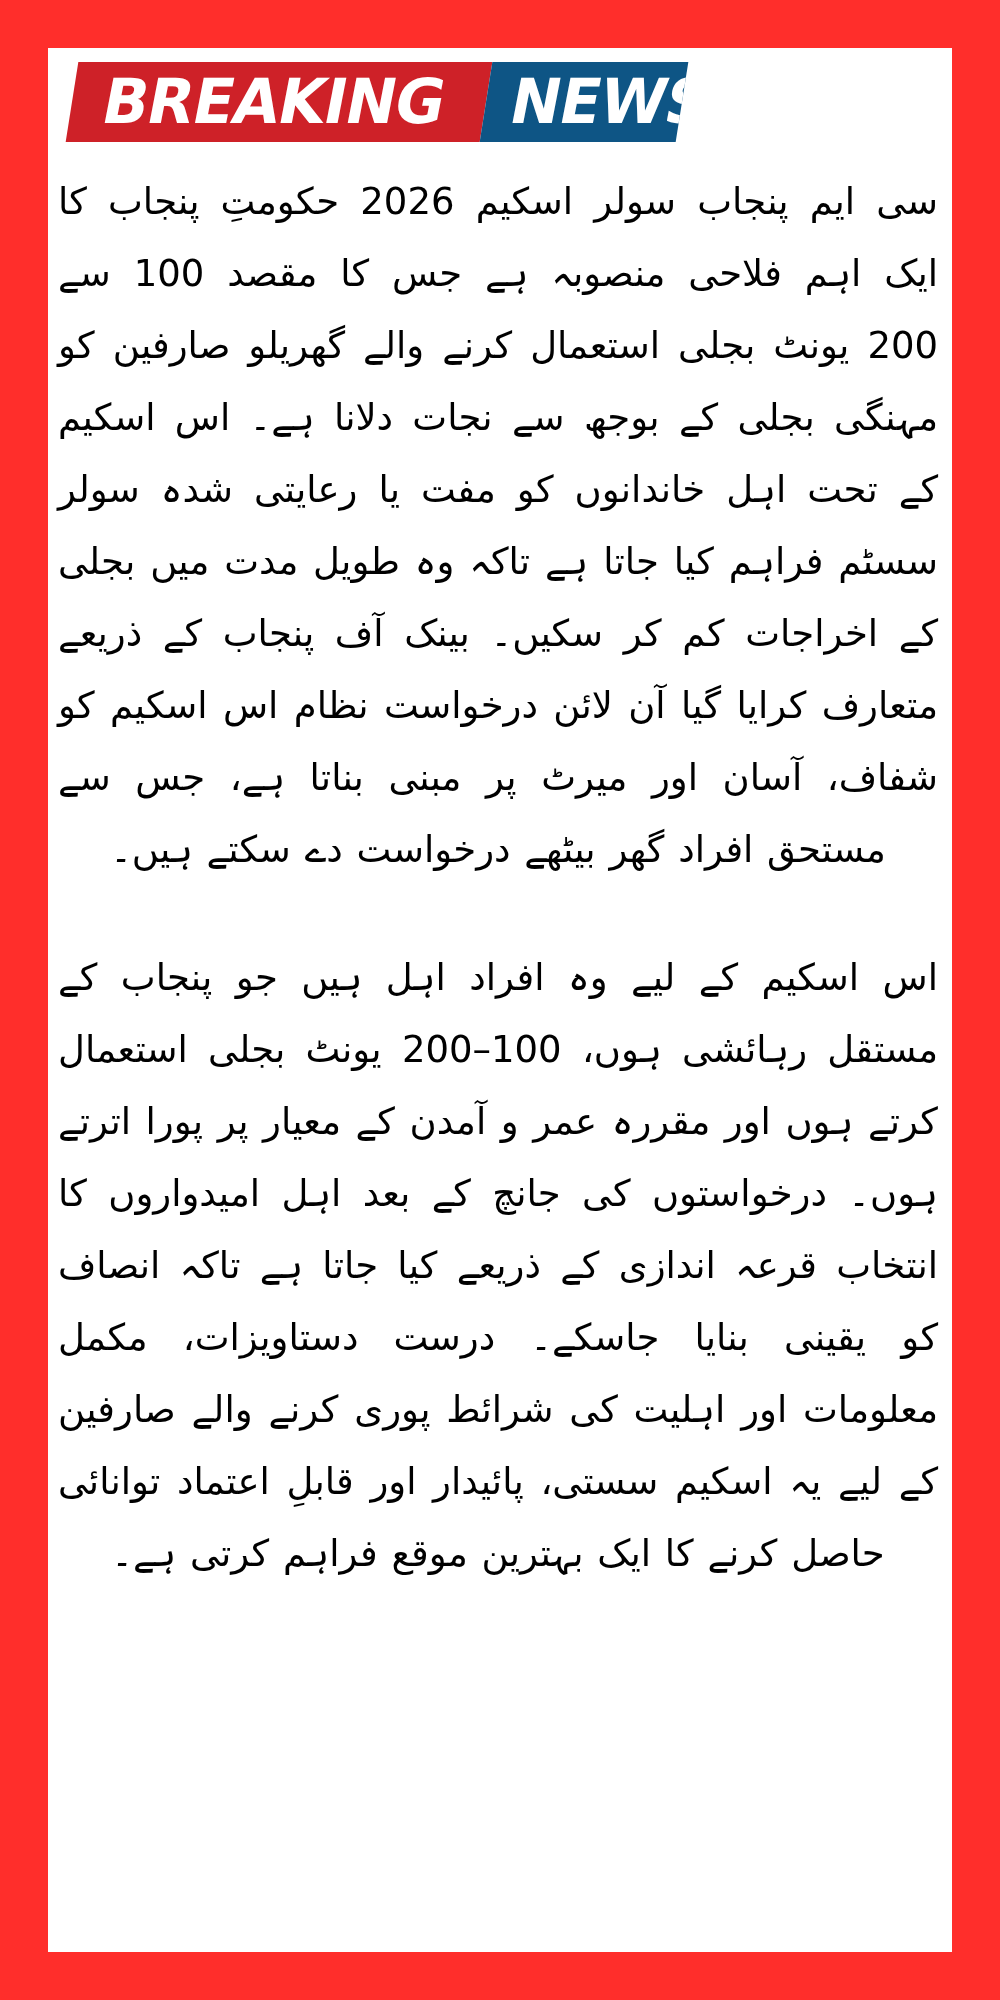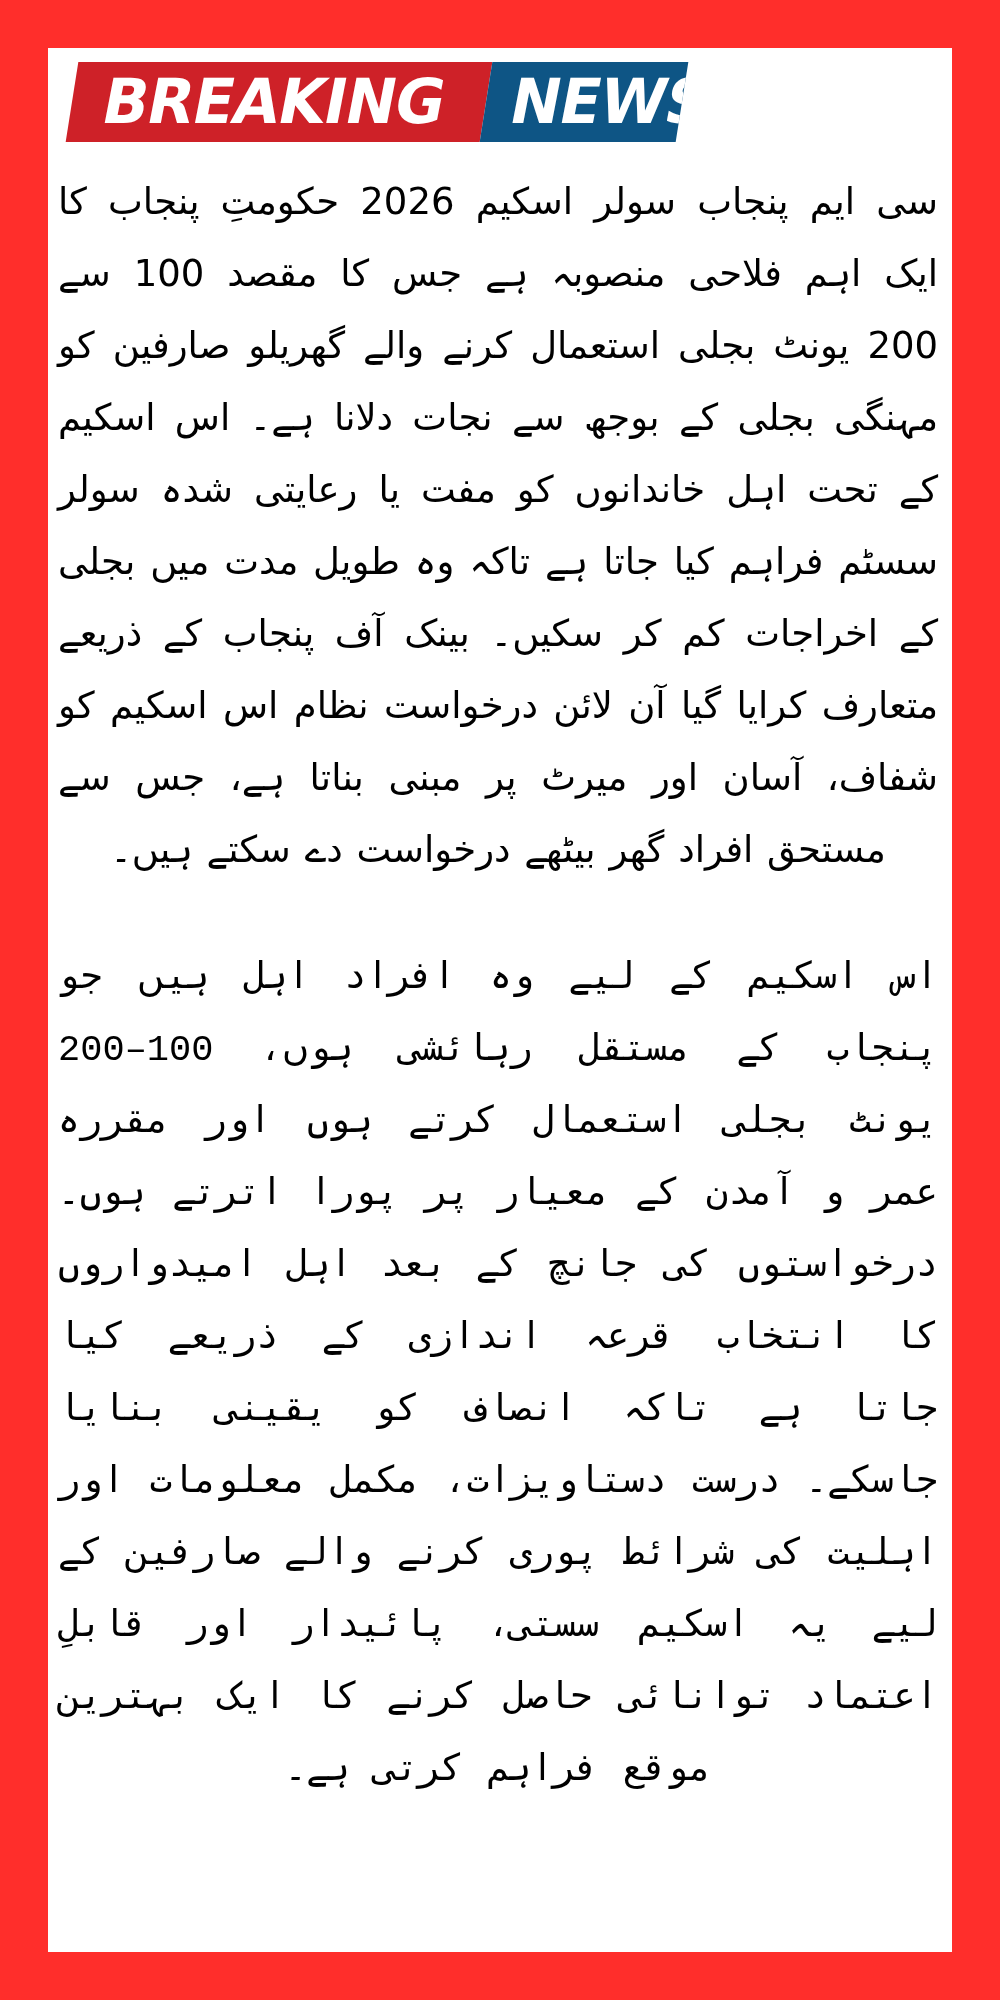--- a/index.html
+++ b/index.html
@@ -99,21 +99,20 @@
     color:#000000;
     font-family:"DejaVu Sans", sans-serif;
     font-size:37px;
     line-height:72px;
     font-weight:500;
     word-spacing:2px;
   }
 
   #para-2 {
     margin-top:56px;
-    font-family:Liberation Mono, monospace;
   }
 </style>
 </head>
 <body>
 
 <div id="poster">
   <div id="card">
 
     <div id="banner-wrap">
       <div id="banner">

